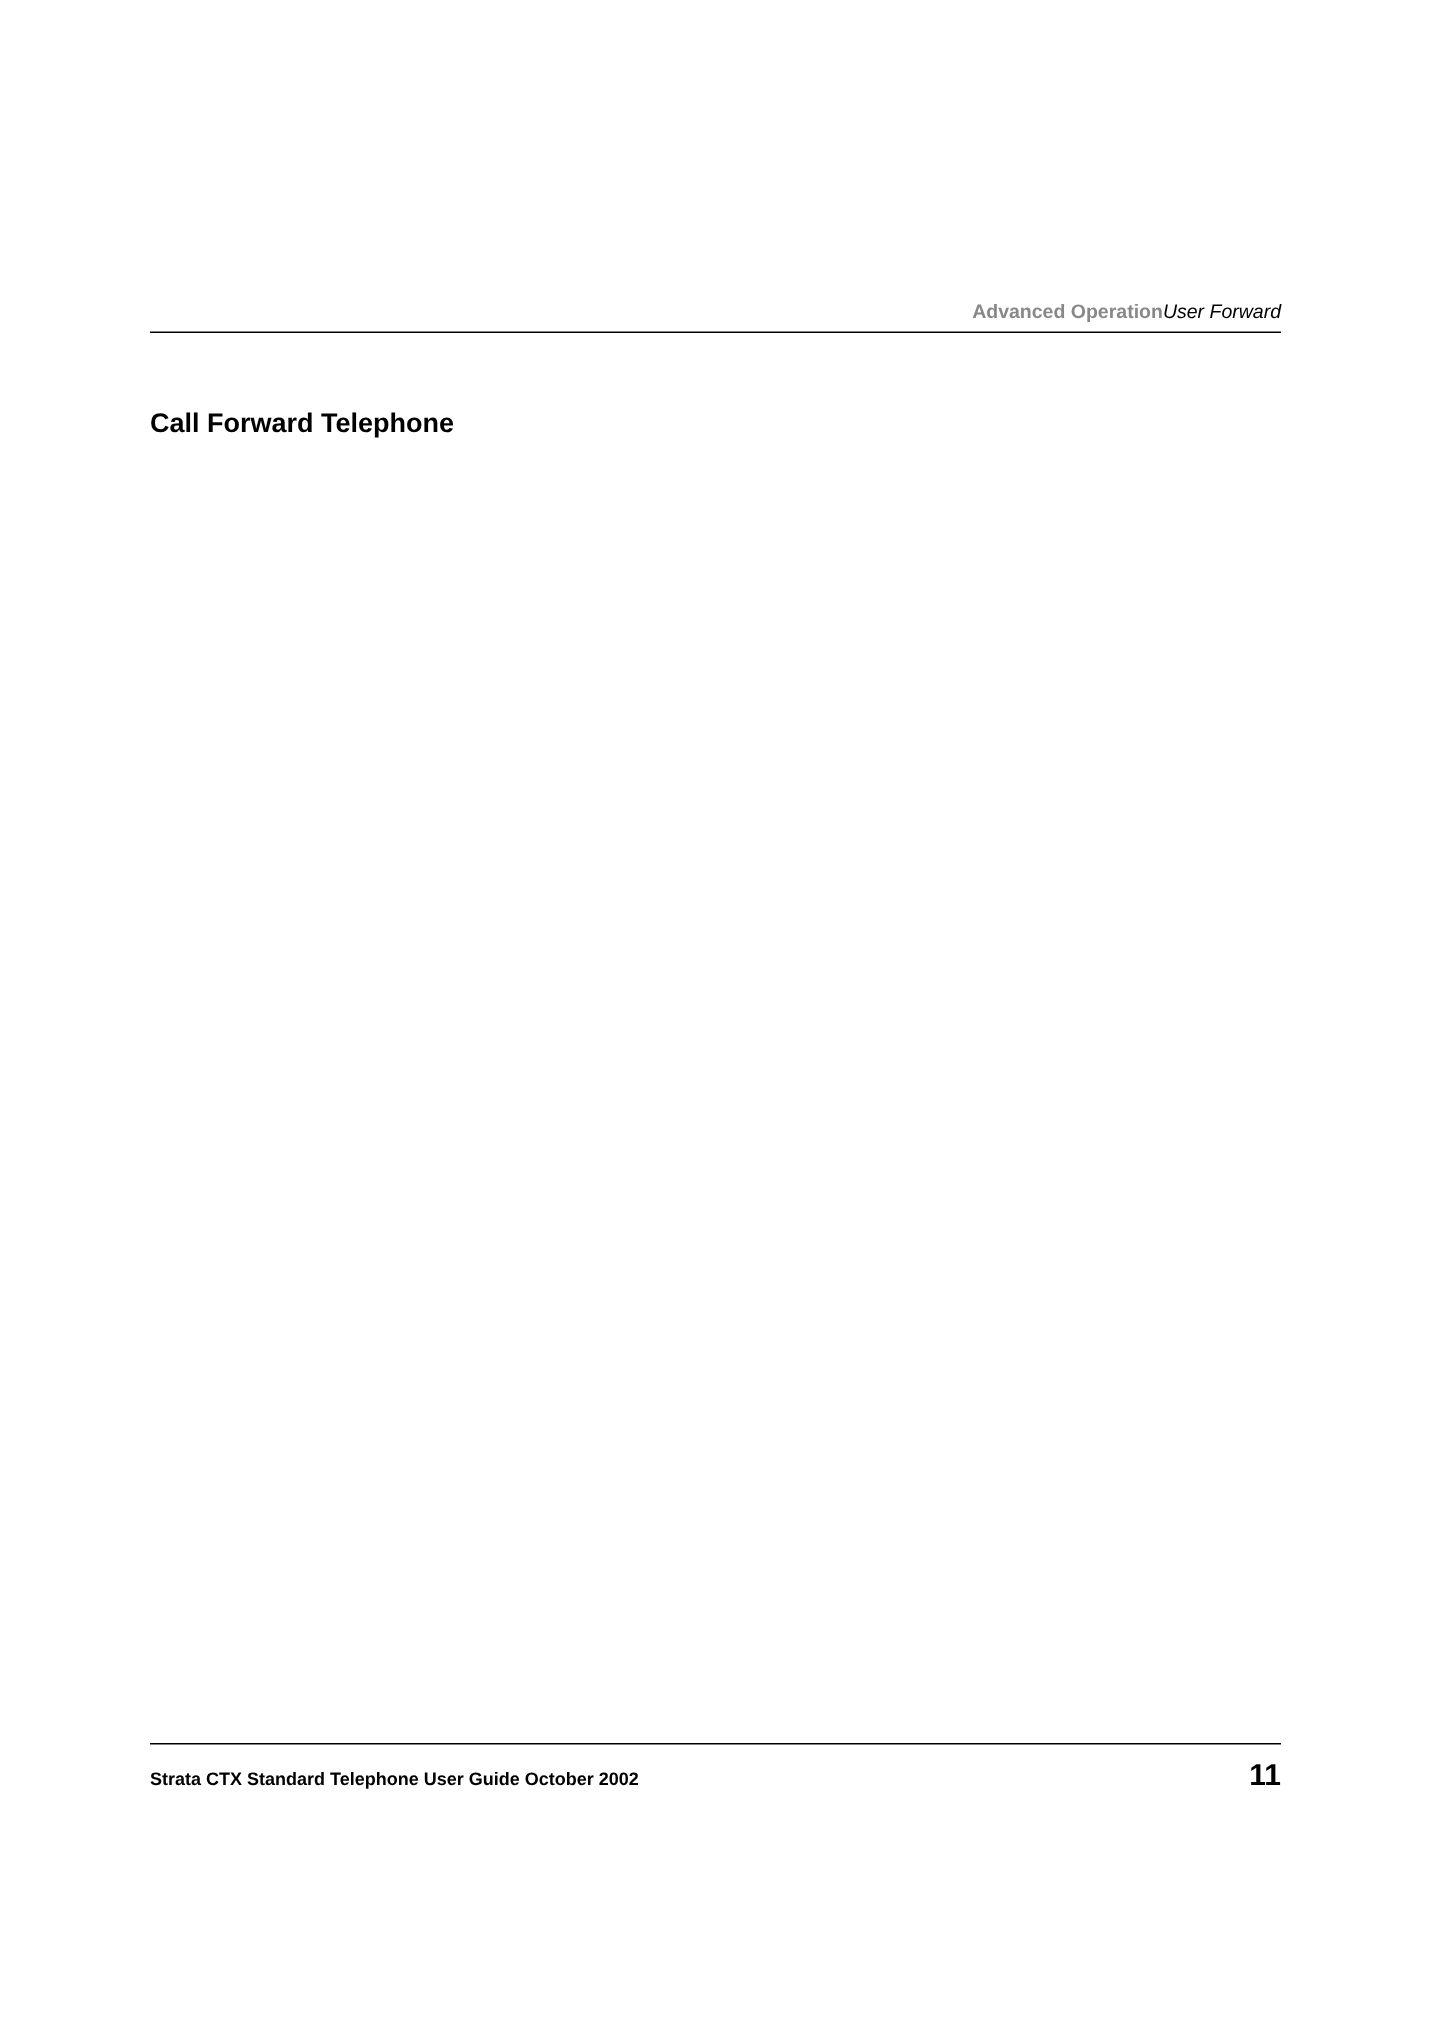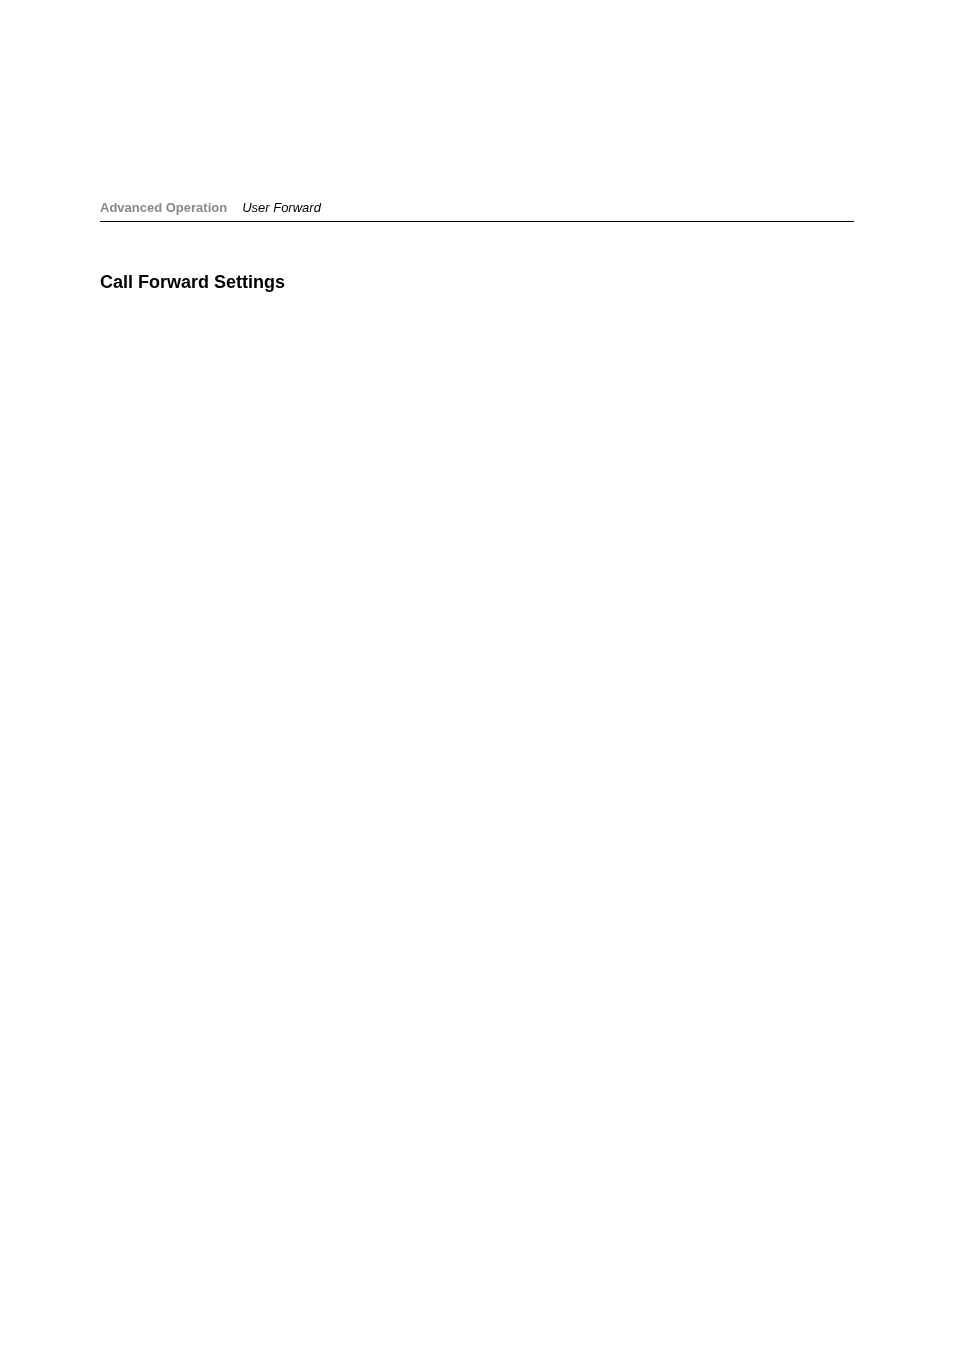--- a/index.html
+++ b/index.html
@@ -14,26 +14,25 @@
       font-family: Arial, Helvetica, sans-serif;
       position: relative;
     }
     .page {
       padding: 200px 100px 0 100px;
       height: 100%;
       position: relative;
     }
     .header-row {
       display: flex;
-      justify-content: flex-start;
+      justify-content: flex-end;
       align-items: baseline;
       padding-bottom: 6px;
       border-bottom: 1px solid #000;
       margin-bottom: 50px;
-      gap: 15px;
     }
     .header-left {
       font-size: 13px;
       font-weight: bold;
       color: #888888;
     }
     .header-right {
       font-size: 13px;
       font-style: italic;
       color: #000;
@@ -78,15 +77,22 @@
 </head>
 <body>
 
 <div class="page">
   <div class="header-row">
     <span class="header-left">Advanced Operation</span>
     <span class="header-right">User Forward</span>
   </div>
 
 
-  <h2 class="section-heading-2">Call Forward Settings</h2>
+  <h2 class="section-heading-2">Call Forward Telephone</h2>
 
+  <div class="footer">
+    <div class="footer-rule"></div>
+    <div class="footer-row">
+      <span class="footer-left">Strata CTX Standard Telephone User Guide  October 2002</span>
+      <span class="footer-right">11</span>
+    </div>
+  </div>
 </div>
 
 </body></html>

